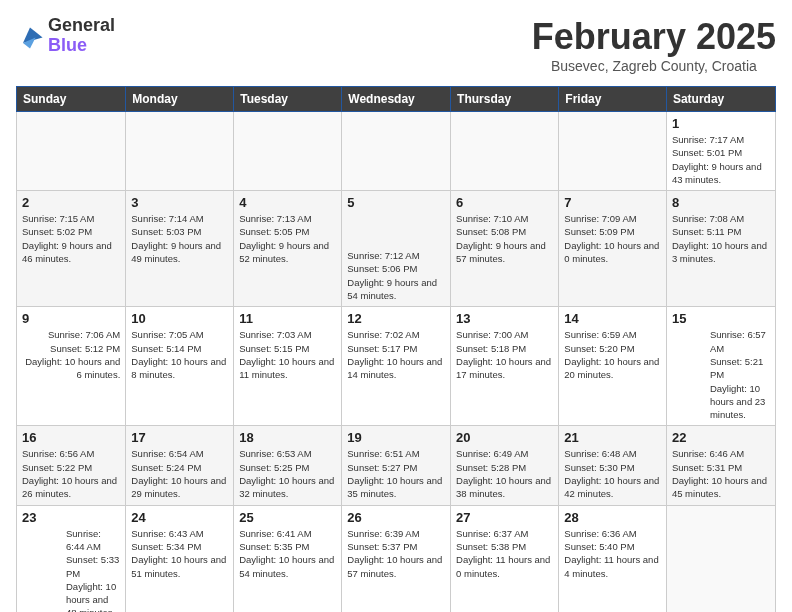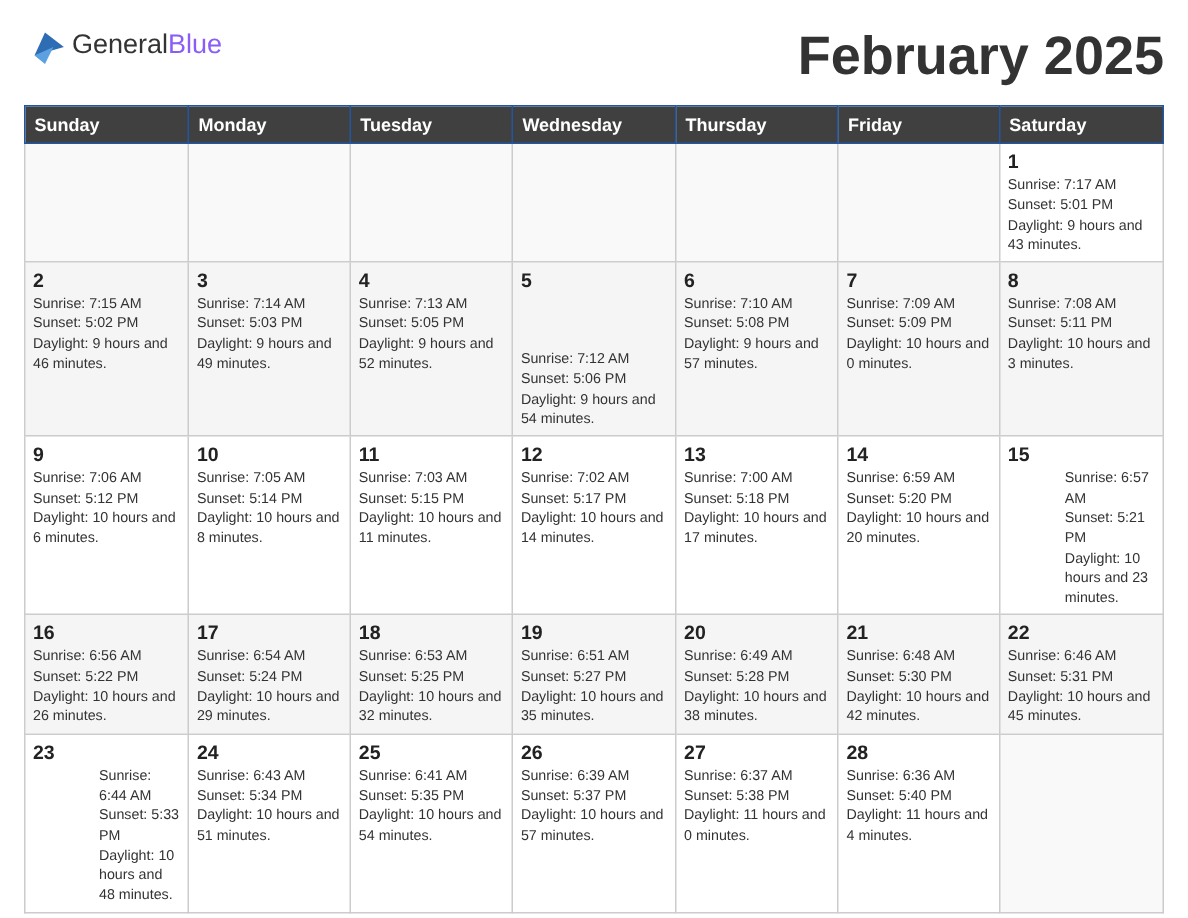--- a/index.html
+++ b/index.html
@@ -15,23 +15,23 @@
       justify-content: space-between;
       align-items: flex-start;
       margin-bottom: 12px;
     }
     .logo {
       display: flex;
       align-items: center;
     }
     .logo-text {
       display: flex;
-      flex-direction: row;
+      flex-direction: column;
       font-size: 18px;
-      font-weight: normal;
+      font-weight: bold;
       line-height: 1.1;
     }
     .logo-general { color: #333; }
     .logo-blue { color: #8b5cf6; }
     .logo-icon {
       width: 28px;
       height: 28px;
       margin-right: 4px;
     }
     .title-section {
@@ -100,20 +100,21 @@
       <polygon points="10,30 20,8 38,22" fill="#2e6db4"></polygon>
       <polygon points="10,30 28,22 20,38" fill="#5ba0e0"></polygon>
     </svg>
     <div class="logo-text">
       <span class="logo-general">General</span>
       <span class="logo-blue">Blue</span>
     </div>
   </div>
   <div class="title-section">
     <div class="month-title">February 2025</div>
+    <div class="location">Busevec, Zagreb County, Croatia</div>
   </div>
 </div>
 
 <table class="calendar">
   <thead>
     <tr>
     <th>Sunday</th>
         <th>Monday</th>
         <th>Tuesday</th>
         <th>Wednesday</th>
@@ -177,21 +178,21 @@
         <td>
           <div class="day-number">8</div>
           <div class="day-info" style="white-space: pre-line;">Sunrise: 7:08 AM
 Sunset: 5:11 PM
 Daylight: 10 hours and 3 minutes.</div>
         </td>
       </tr>
       <tr>
         <td>
           <div class="day-number">9</div>
-          <div class="day-info" style="white-space: pre-line;">Sunrise: 7:06 AM
+          <div class="day-info" style="white-space: pre-line; text-align: right;">Sunrise: 7:06 AM
 Sunset: 5:12 PM
 Daylight: 10 hours and 6 minutes.</div>
         </td>
         <td>
           <div class="day-number">10</div>
           <div class="day-info" style="white-space: pre-line;">Sunrise: 7:05 AM
 Sunset: 5:14 PM
 Daylight: 10 hours and 8 minutes.</div>
         </td>
         <td>

